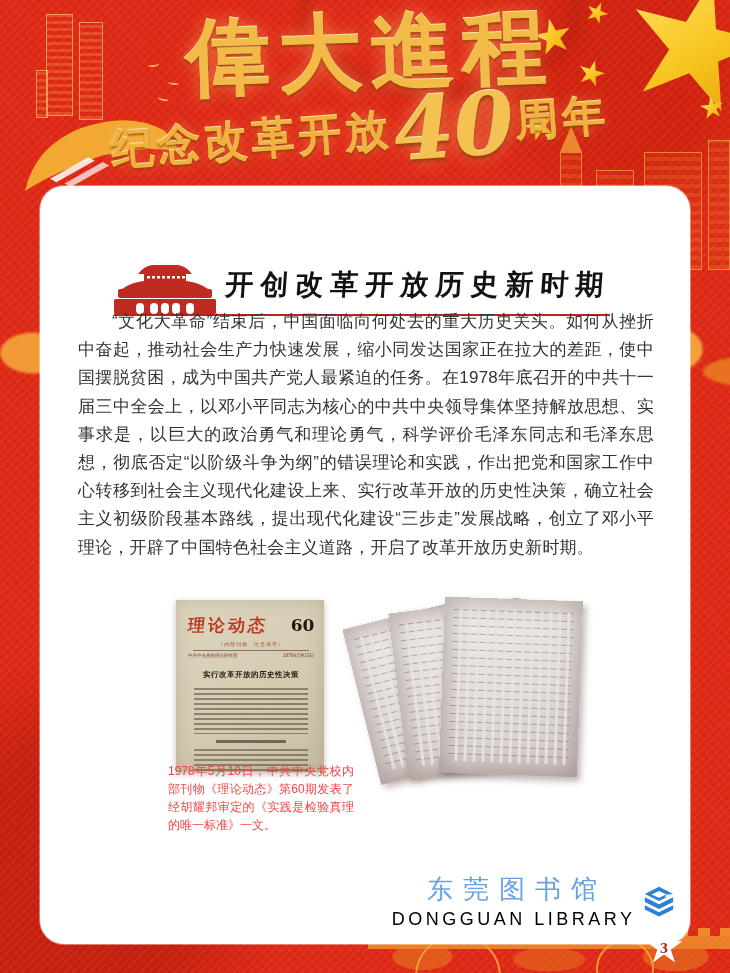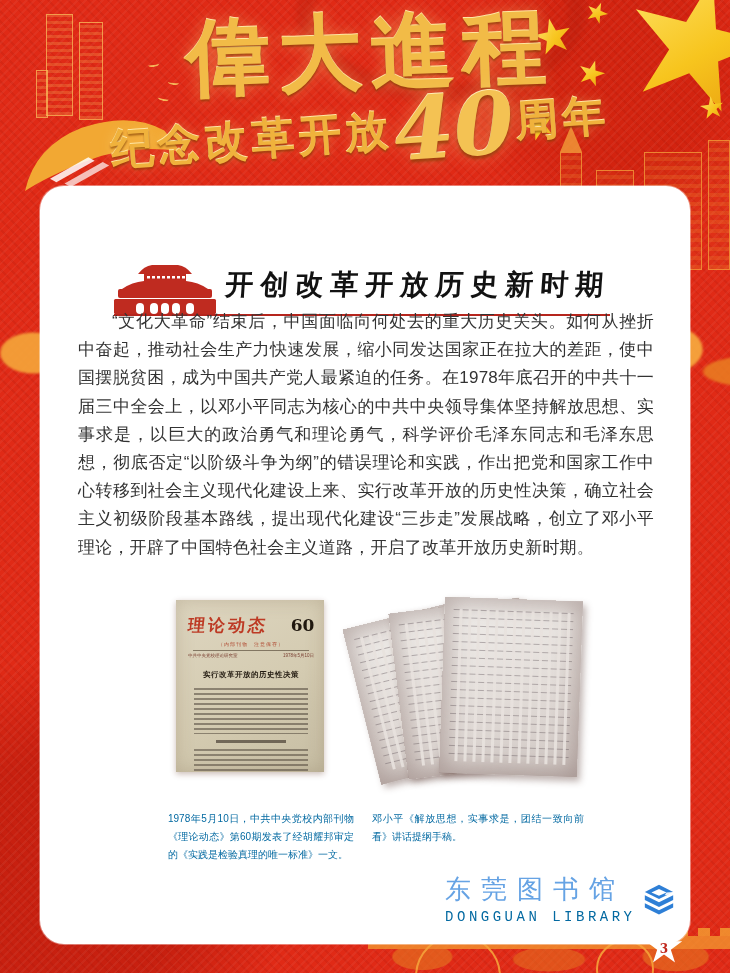--- a/index.html
+++ b/index.html
@@ -165,39 +165,39 @@
   .ms-writing {
     position:absolute; inset:12px 9px;
     background:
       repeating-linear-gradient(90deg, transparent 0 6px, rgba(232,226,222,.9) 6px 9px),
       repeating-linear-gradient(to bottom, rgba(92,80,86,.4) 0 1.5px, transparent 1.5px 8px);
     filter:blur(.4px);
   }
 
   
   .caption {
-    position:absolute; top:624px; font-size:10px; line-height:18px;
-    color:#0369a1; text-align:justify;
+    position:absolute; top:576px; font-size:12px; line-height:18px;
+    color:#ef4444; text-align:justify;
   }
   .cap1 { left:128px; width:186px; }
   .cap2 { left:332px; width:212px; }
 
   
   .lib-footer {
     position:absolute; right:14px; top:686px;
     display:flex; align-items:center; gap:10px;
   }
-  .lib-text { text-align:left; }
+  .lib-text { text-align:center; }
   .lib-cn {
     font-size:26px; color:#66a3e4; letter-spacing:10px;
     font-weight:500; white-space:nowrap; margin-right:-10px;
   }
   .lib-en {
-    margin-top:2px; font-size:14px; color:#0369a1;
-    letter-spacing:3.5px; white-space:nowrap; margin-right:-3.5px;font-family:Liberation Mono, monospace;
+    margin-top:2px; font-size:18px; color:#000000;
+    letter-spacing:3.5px; white-space:nowrap; margin-right:-3.5px;
   }
   .lib-logo { width:34px; height:34px; flex:0 0 auto; }
 
   
   .wall { position:absolute; left:368px; top:928px; width:362px; z-index:2; opacity:.92; }
   .wall .crenel { height:8px; background:repeating-linear-gradient(90deg, rgba(242,150,48,.95) 0 12px, transparent 12px 22px); }
   .wall .body   { height:13px; background:rgba(242,150,48,.85); }
   .wall .blobs  {
     height:26px;
     background:
@@ -315,21 +315,20 @@
         </div>
       <div class="ms-page ms2">
           <div class="ms-writing"></div>
         </div>
       <div class="ms-page ms3">
           <div class="ms-writing"></div>
         </div>
     </div>
 
     <div class="caption cap1">1978年5月10日，中共中央党校内部刊物《理论动态》第60期发表了经胡耀邦审定的《实践是检验真理的唯一标准》一文。</div>
-    <div class="caption cap2">邓小平《解放思想，实事求是，团结一致向前看》讲话提纲手稿。</div>
 
     <div class="lib-footer">
       <div class="lib-text">
         <div class="lib-cn">东莞图书馆</div>
         <div class="lib-en">DONGGUAN LIBRARY</div>
       </div>
       <div class="lib-logo">
         <svg width="34" height="34" viewBox="0 0 36 36">
           <path d="M18 3 L33 10.5 L18 18 L3 10.5 Z" fill="#2e7fd6"></path>
           <path d="M18 7.5 L26 11 L18 14.5 L10 11 Z" fill="#ffffff"></path>

